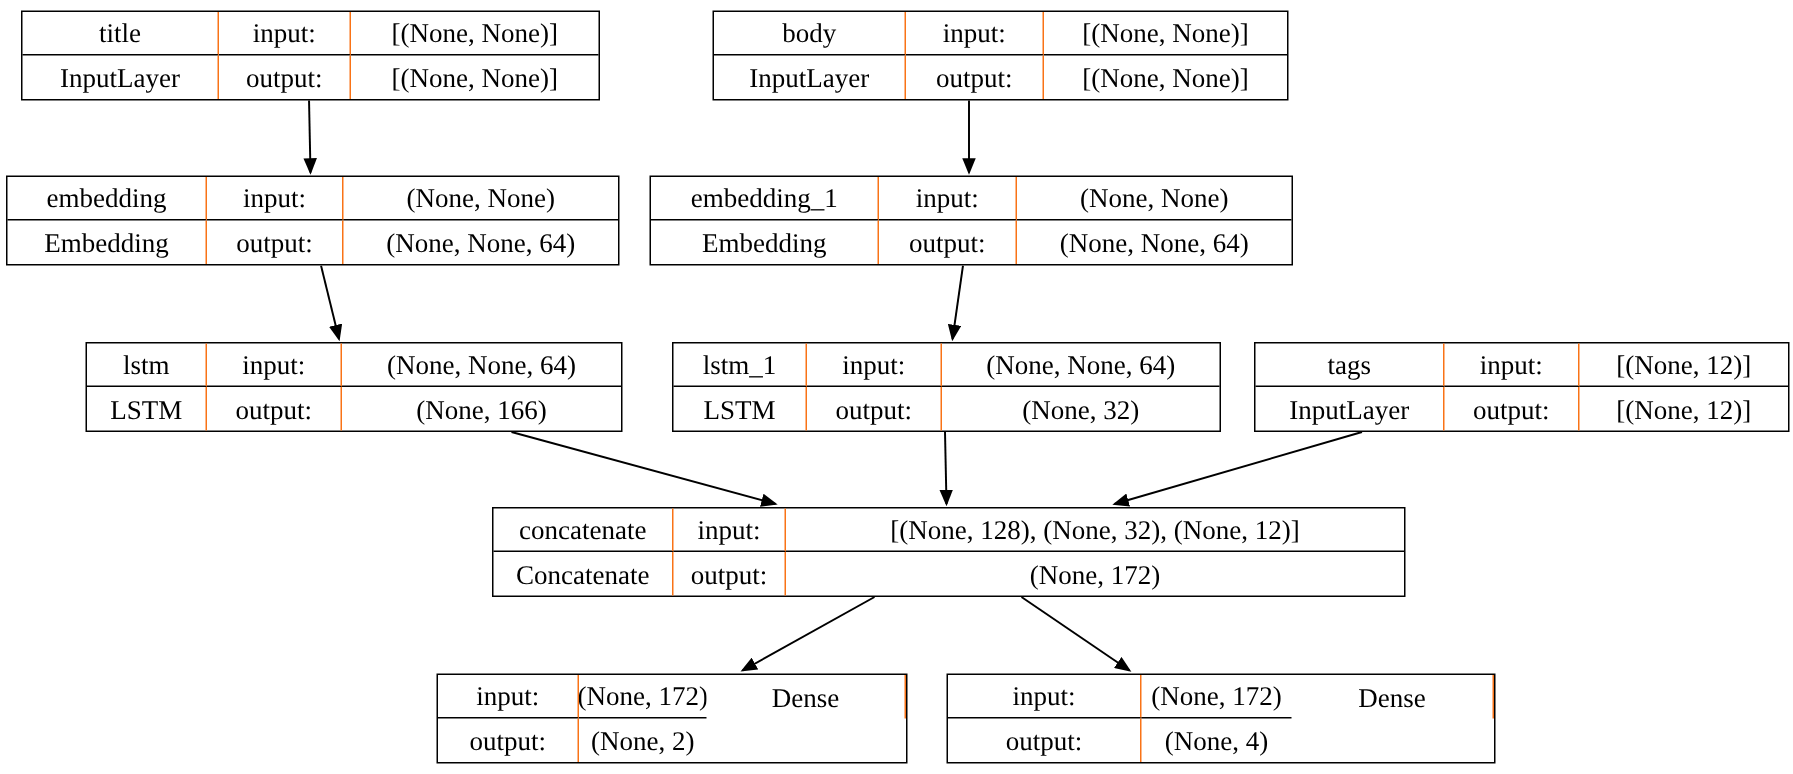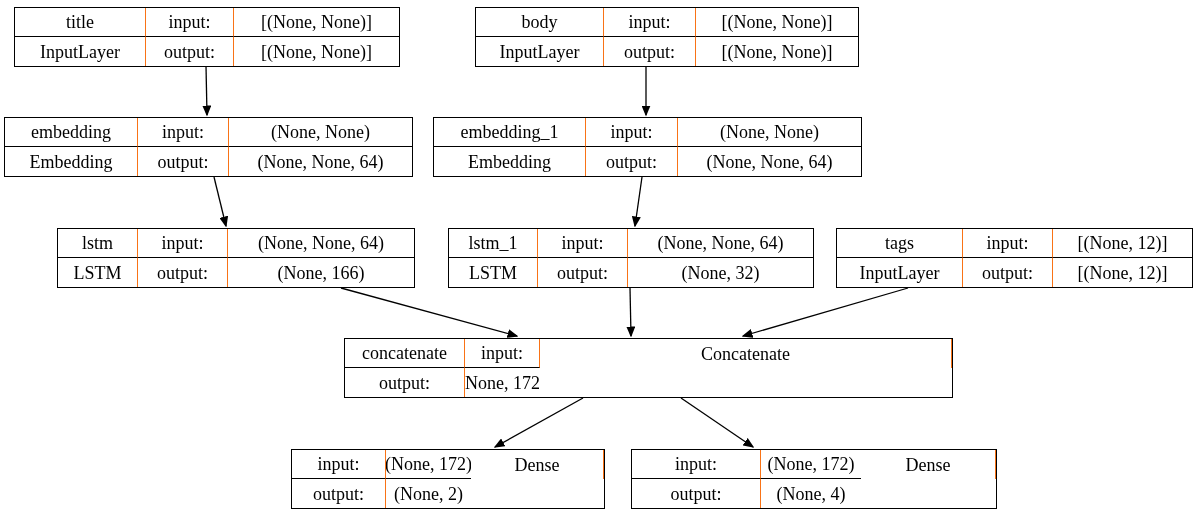--- a/index.html
+++ b/index.html
@@ -110,23 +110,24 @@
       <div class="cell">(None, 32)</div>
     </div>
     <div class="node" style="left: 836px; top: 228px; grid-template-columns: 126px 90px 139px;">
       <div class="cell br bb">tags</div>
       <div class="cell br bb">input:</div>
       <div class="cell bb">[(None, 12)]</div>
       <div class="cell br">InputLayer</div>
       <div class="cell br">output:</div>
       <div class="cell">[(None, 12)]</div>
     </div>
-    <div class="node" style="left: 344px; top: 338px; grid-template-columns: 120px 75px 412px; font-family: Liberation Serif, serif;">
+    <div class="node" style="left: 328px; top: 338px; grid-template-columns: 120px 75px 412px; font-family: Liberation Serif, serif;">
       <div class="cell br bb">concatenate</div>
       <div class="cell br bb">input:</div>
+      <div class="cell bb">[(None, 128), (None, 32), (None, 12)]</div>
       <div class="cell br">Concatenate</div>
       <div class="cell br">output:</div>
       <div class="cell">(None, 172)</div>
     </div>
     <div class="node" style="left: 291px; top: 449px; grid-template-columns: 94px 85px 133px;">
       <div class="cell br bb">input:</div>
       <div class="cell bb">(None, 172)</div>
       <div class="cell br">Dense</div>
       <div class="cell br">output:</div>
       <div class="cell">(None, 2)</div>

